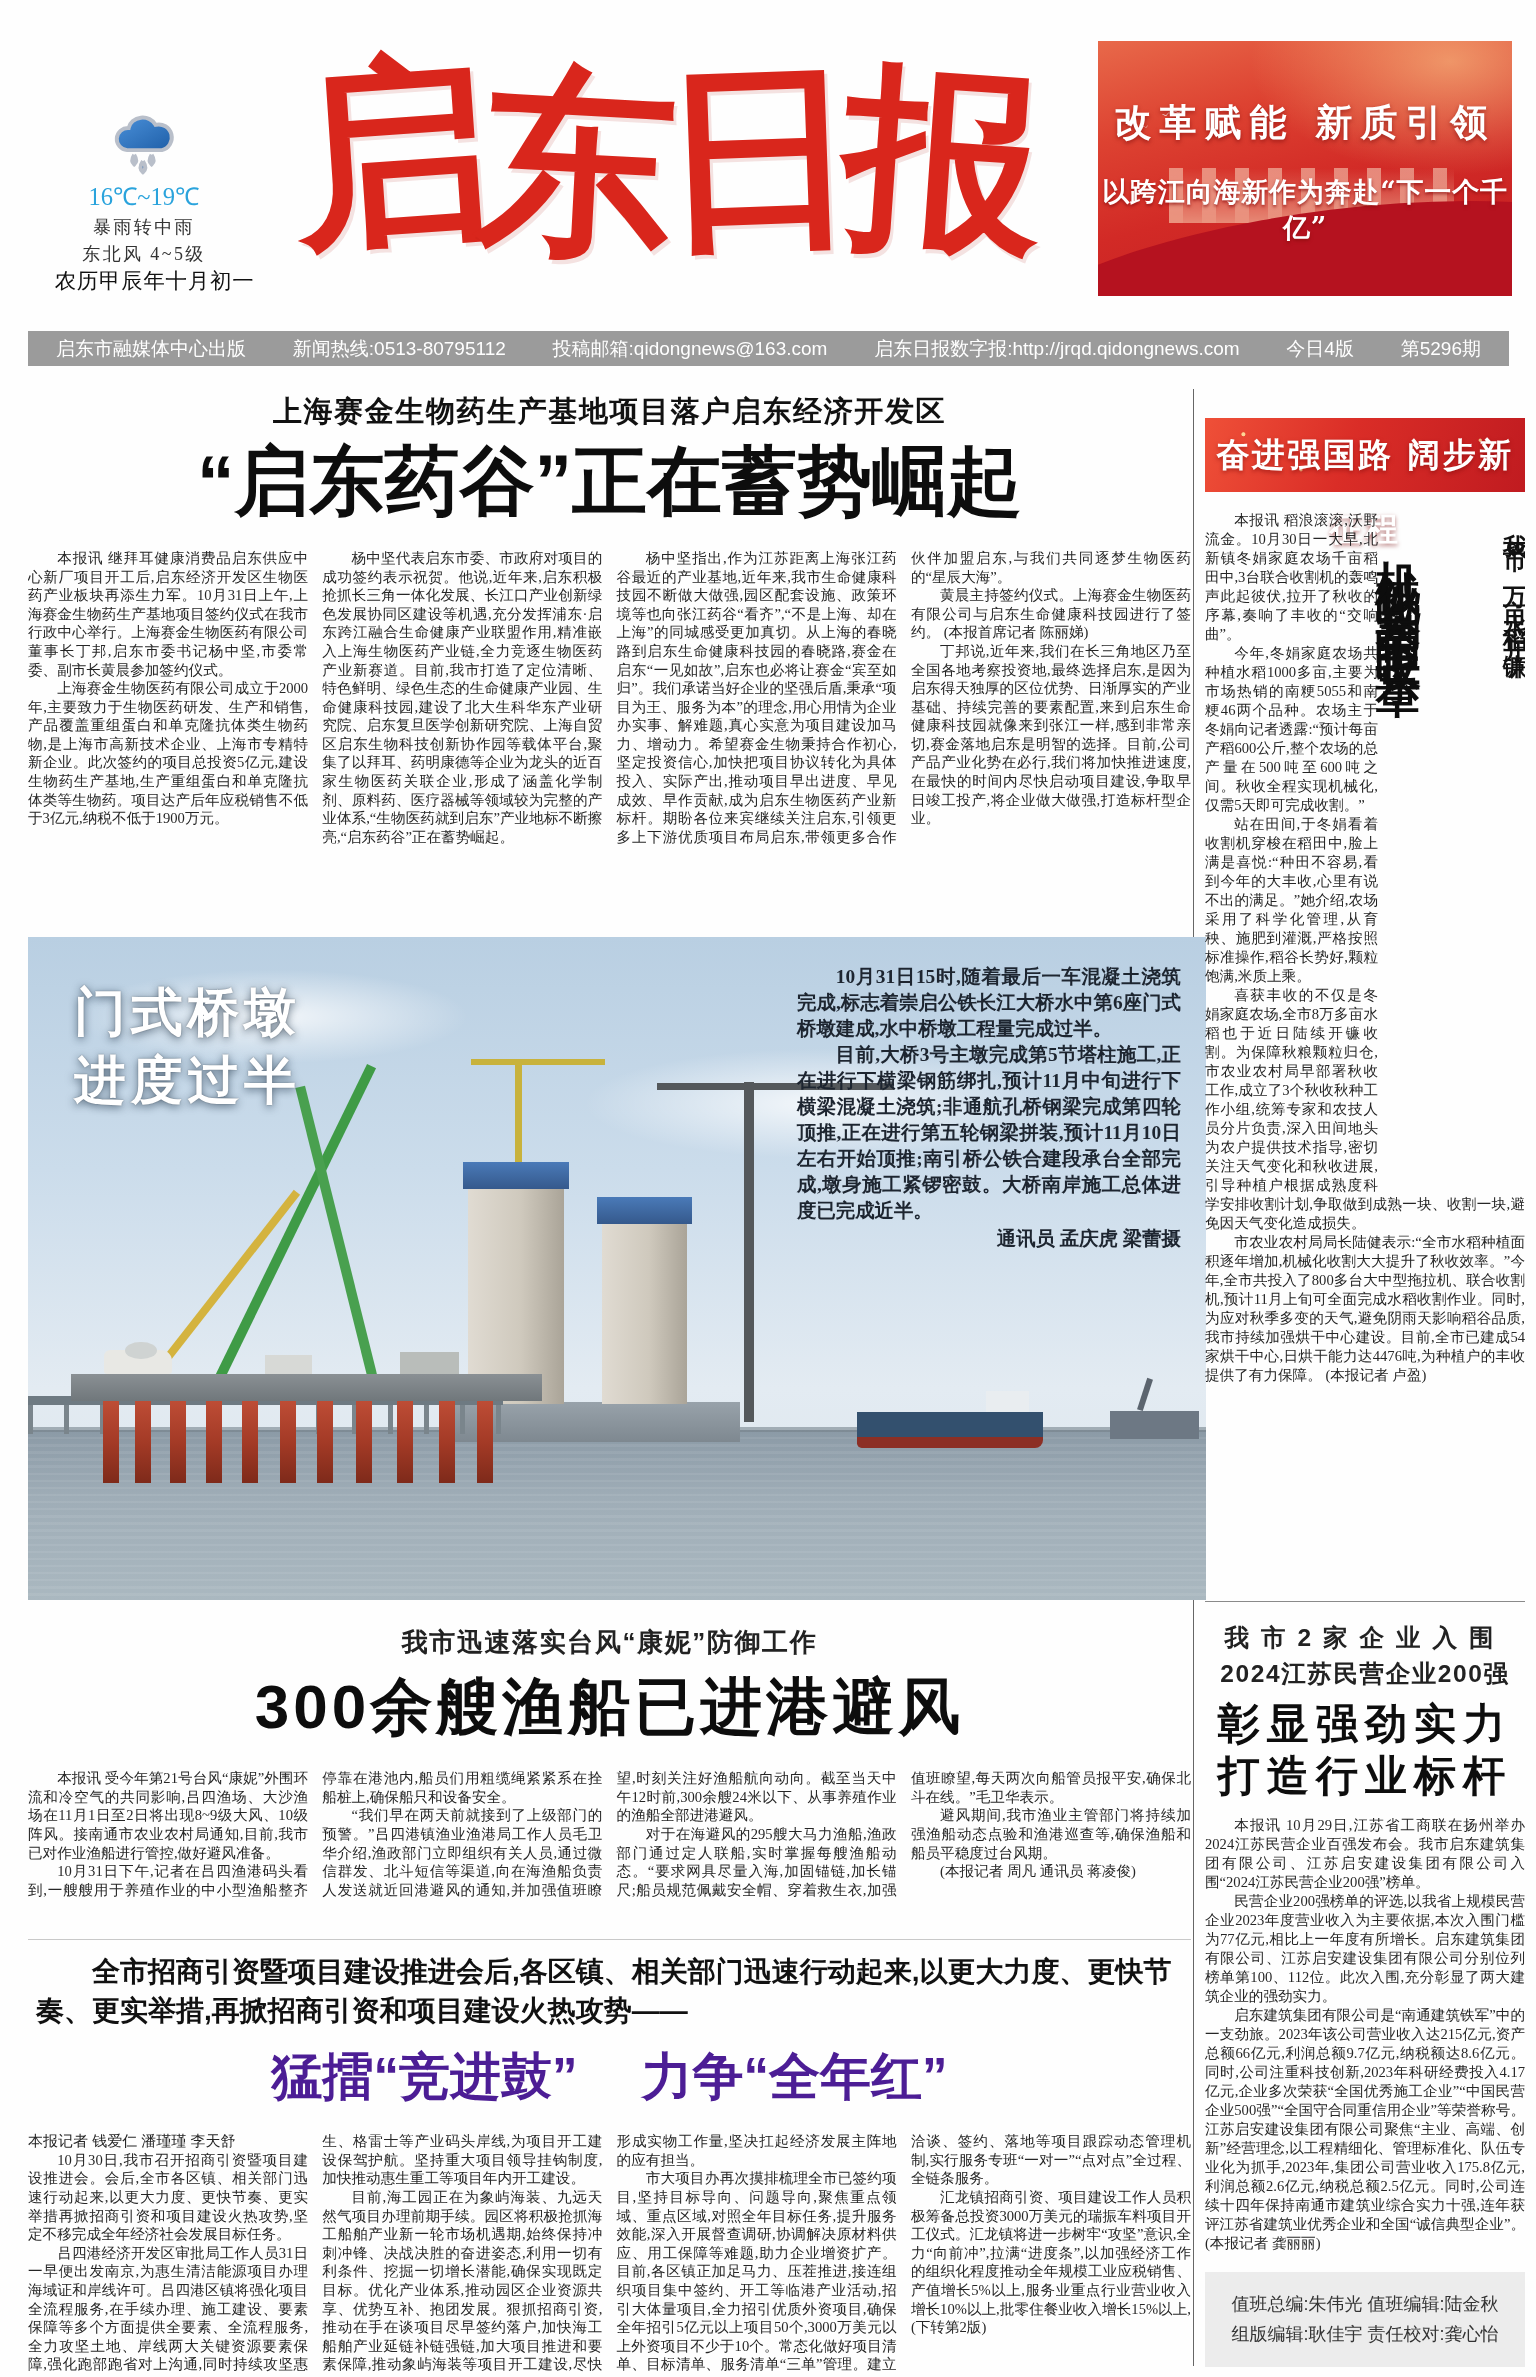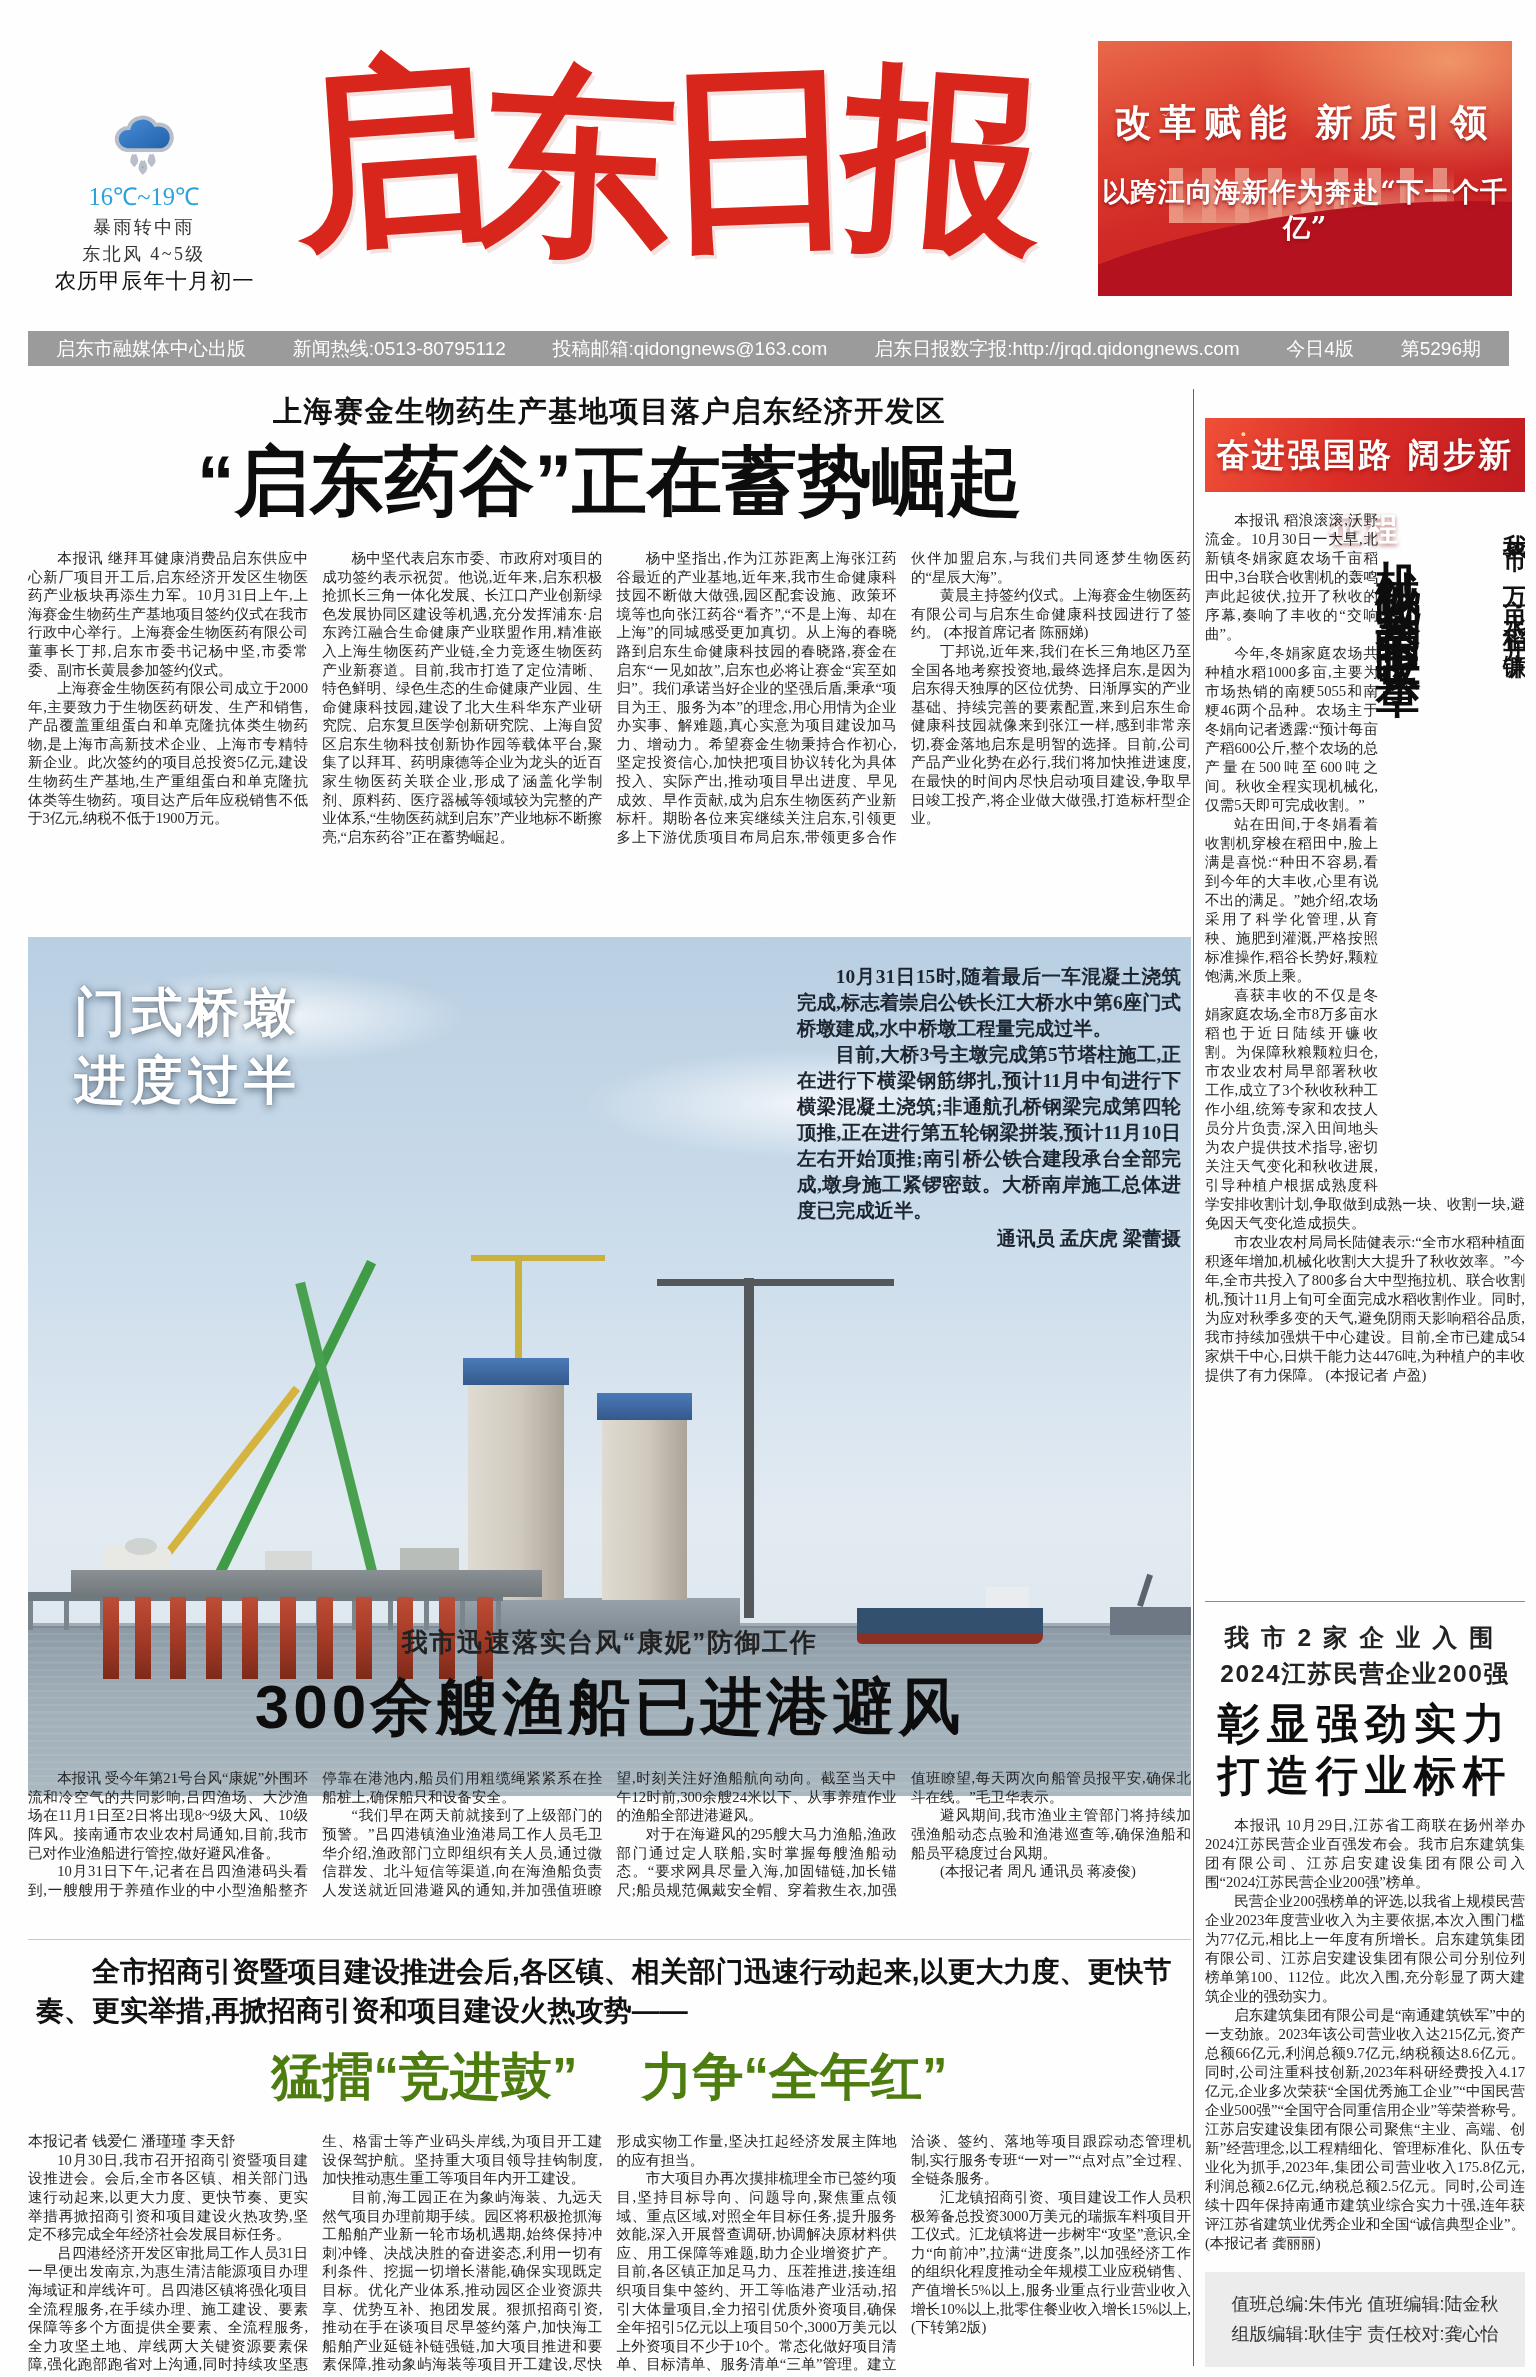--- a/index.html
+++ b/index.html
@@ -57,21 +57,21 @@
   .left-main{left:28px;top:378px;width:1163px;}
   .kicker{margin-top:14.2px;text-align:center;font-family:"Liberation Sans",sans-serif;
      font-weight:bold;font-size:29px;letter-spacing:1.6px;color:#111;}
   .main-headline{margin-top:9.5px;text-align:center;font-family:"Liberation Sans",sans-serif;
      font-weight:900;font-size:75px;line-height:1.05;letter-spacing:0;color:#0d0d0d;}
   .cols{column-gap:14.2px;text-align:justify;font-size:14.6px;line-height:18.6px;color:#262626;overflow:hidden;}
   .cols p{margin:0;text-indent:2em;}
   .main-body{margin-top:28.5px;height:357px;column-count:4;}
 
   
-  .photo{left:28px;top:937px;width:1163px;height:859px;overflow:hidden;background:#3b82f6;}
+  .photo{left:28px;top:937px;width:1163px;height:663px;overflow:hidden;background:#3b82f6;padding-left:15px;}
   .sky{position:absolute;inset:0;background:linear-gradient(180deg,#b9cfe2 0%,#cbdceb 35%,#e3ebf2 68%,#d9e3eb 100%);}
   .cloud{position:absolute;background:radial-gradient(ellipse,rgba(255,255,255,.8),transparent 70%);}
   .water{position:absolute;left:0;bottom:0;width:100%;height:170px;
      background:linear-gradient(180deg,#8b9aa6 0%,#9fadb7 40%,#aab8c0 100%);}
   .water::after{content:"";position:absolute;inset:0;
      background:repeating-linear-gradient(180deg,rgba(255,255,255,.07) 0 2.4px,transparent 2.4px 7.1px);}
   .horizon{position:absolute;left:0;bottom:168px;width:100%;height:4.7px;background:rgba(110,122,132,.55);}
   .trestle{position:absolute;left:0;bottom:195px;width:475px;height:9.5px;background:#6e7a82;}
   .trestle::after{content:"";position:absolute;left:0;top:9.5px;width:100%;height:28.5px;
      background:repeating-linear-gradient(90deg,#7a858c 0 4.7px,transparent 4.7px 36px);}
@@ -107,21 +107,21 @@
      font-weight:900;font-size:62px;letter-spacing:4px;color:#0d0d0d;}
   .storm-body{margin-top:20.6px;height:215px;column-count:4;}
 
   .hr-light{left:28px;top:1939px;width:1163px;height:0.8px;background:#c9c9c9;}
 
   
   .bottom{left:28px;top:1952px;width:1163px;}
   .intro{font-family:"Liberation Sans",sans-serif;font-weight:bold;font-size:28px;line-height:39px;
      text-indent:2em;color:#111;padding:0 8px;}
   .bottom-headline{margin-top:12.7px;text-align:center;font-family:"Liberation Sans",sans-serif;
-     font-weight:900;font-size:51px;color:#4d7c0f;}
+     font-weight:900;font-size:51px;color:#4c1d95;}
   .bottom-headline span{margin:0 32px;}
   .bottom-body{margin-top:20.6px;height:278px;column-count:4;}
   .byline{text-indent:0 !important;font-family:"Liberation Sans",sans-serif;font-size:15px;}
 
   
   .right-col{left:1205px;top:378px;width:320px;}
   .np-banner{margin-top:40px;height:74px;line-height:74px;text-align:center;color:#fff;
      font-family:"DejaVu Serif",serif;font-weight:900;font-size:33px;letter-spacing:2.4px;
      text-shadow:0 2.4px 4px rgba(120,10,10,.55);
      background:

